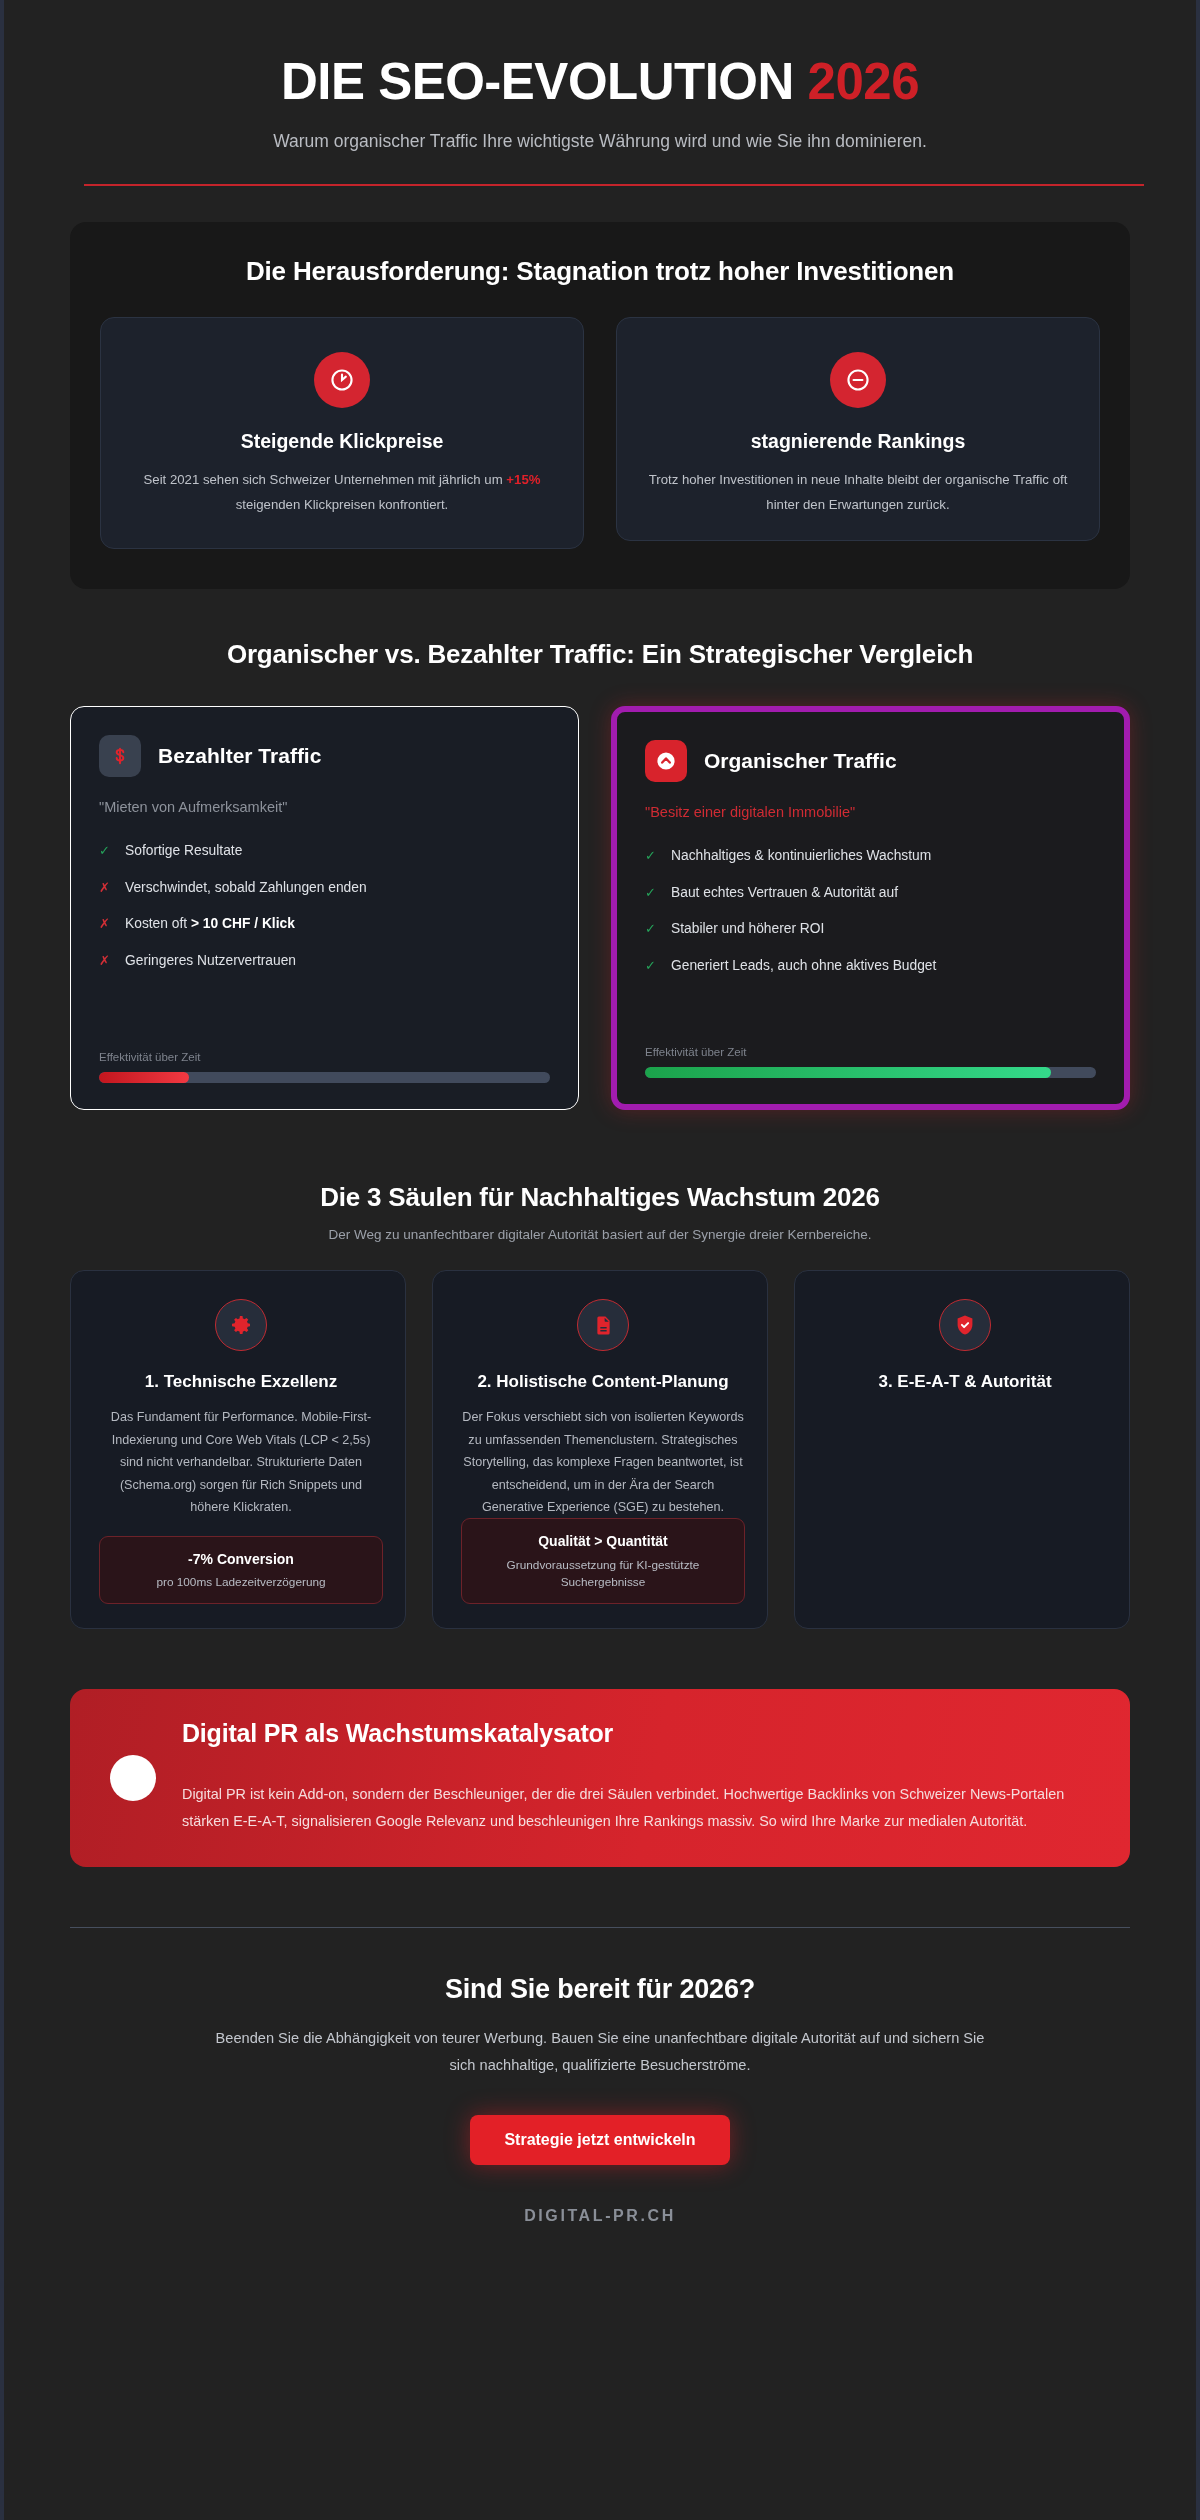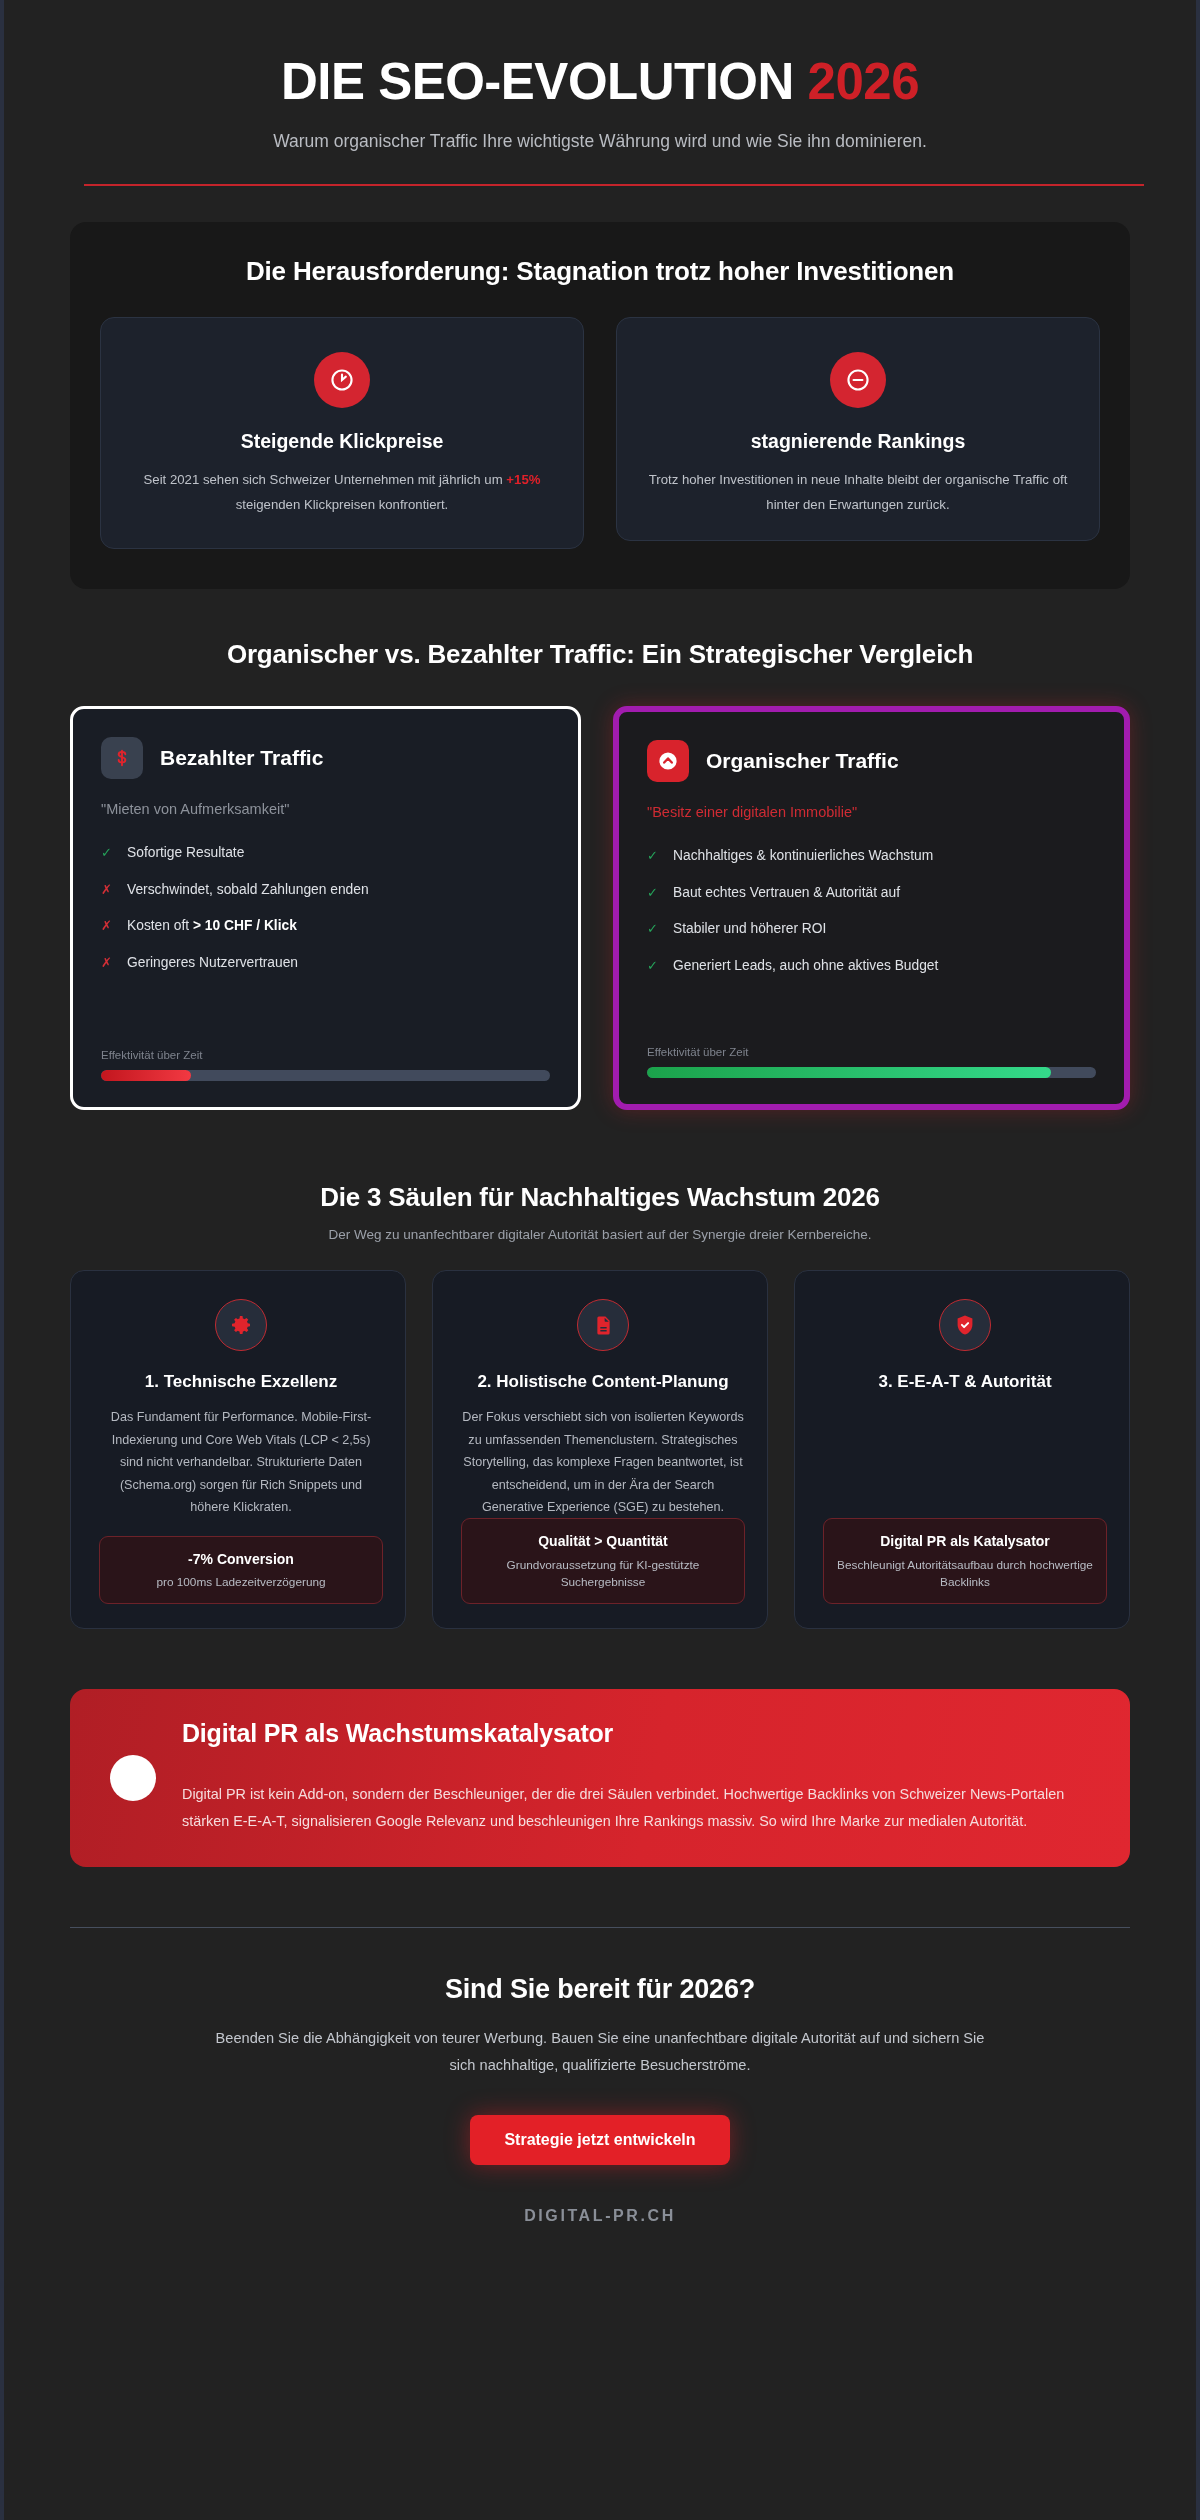--- a/index.html
+++ b/index.html
@@ -122,21 +122,21 @@
   .sec-sub {
     text-align: center;
     font-size: 13.5px;
     color: #9ba0a9;
     margin-top: 14px;
   }
 
   .cmp-card {
     flex: 1;
     background: #191d25;
-    border: 3px solid #ffffff;
+    border: 1px solid #ffffff;
     border-radius: 14px;
     padding: 28px 28px 26px 28px;
     min-height: 404px;
     display: flex;
     flex-direction: column;
   }
   .cmp-card.highlight {
     background: #1b1b1e;
     border: 6px solid #a21caf;
     box-shadow: 0 0 22px rgba(216,35,44,0.30);
@@ -509,24 +509,20 @@
       </div>
 
       <div class="pillar">
         <div class="pillar-ring">
           <svg width="24" height="24" viewBox="0 0 24 24">
             <path d="M12 2.4L4.6 5.5v6c0 4.6 3.16 8.9 7.4 10.1 4.24-1.2 7.4-5.5 7.4-10.1v-6L12 2.4z" fill="#e0242c"></path>
             <path d="M8.9 11.9l2.2 2.2 4-4" stroke="#ffffff" stroke-width="2" fill="none" stroke-linecap="round" stroke-linejoin="round"></path>
           </svg>
         </div>
         <div class="pillar-title">3. E-E-A-T &amp; Autorität</div>
-        <div class="pillar-note">
-          <div class="pillar-note-h">Digital PR als Katalysator</div>
-          <div class="pillar-note-s">Beschleunigt Autoritätsaufbau durch hochwertige Backlinks</div>
-        </div>
       </div>
 
     </div>
   </section>
 
   <div class="sp-60"></div>
 
   <section class="section">
     <div class="callout">
       <div class="callout-dot"></div>

